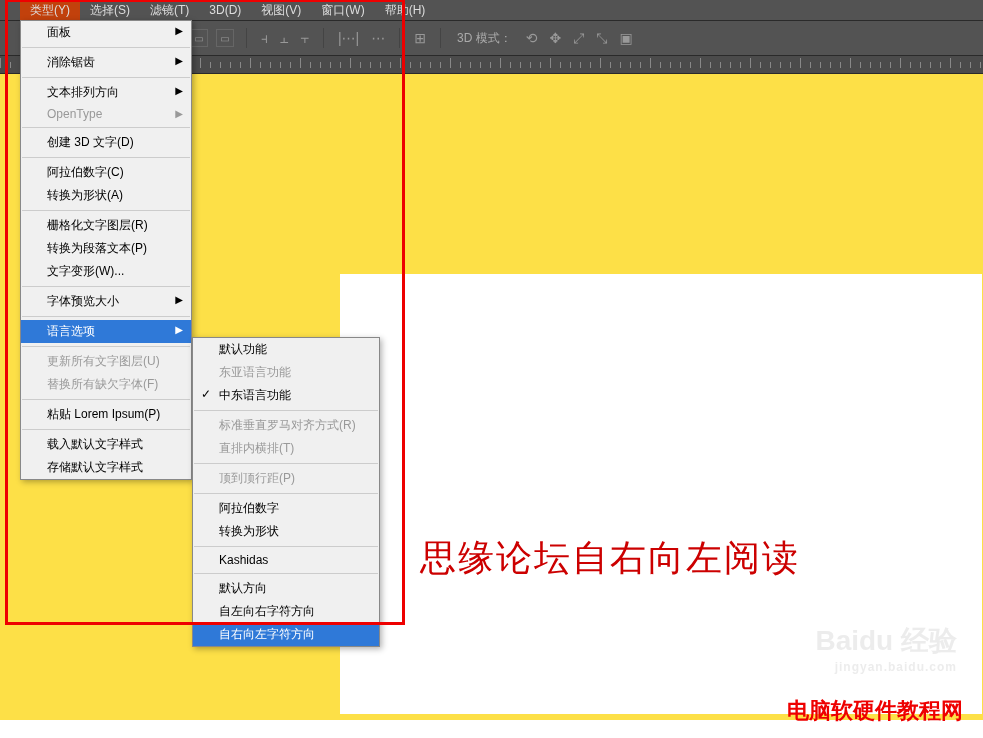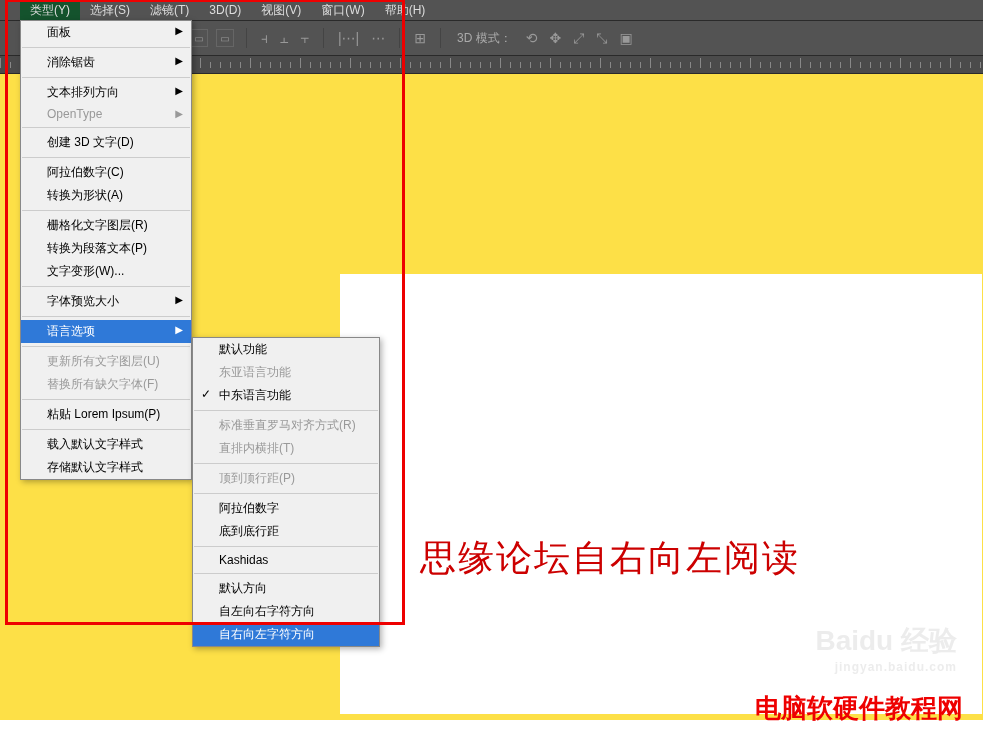--- a/index.html
+++ b/index.html
@@ -24,21 +24,21 @@
       display: flex;
       align-items: center;
       color: #ddd;
       padding-left: 20px;
     }
     .menubar .item {
       padding: 2px 10px;
       cursor: pointer;
     }
     .menubar .item.active {
-      background: #14532d;
+      background: #c2410c;
     }
     .toolbar {
       height: 36px;
       background: #535353;
       border-bottom: 1px solid #2a2a2a;
       border-top: 1px solid #2a2a2a;
       display: flex;
       align-items: center;
       padding-left: 190px;
       gap: 8px;
@@ -155,21 +155,21 @@
       font-size: 28px;
       font-weight: bold;
       text-align: right;
     }
     .wm1 .sub { font-size: 12px; display: block; letter-spacing: 1px; }
     .wm2 {
       position: absolute;
       right: 20px;
       bottom: 12px;
       color: #e00;
-      font-size: 26px;
+      font-size: 22px;
       font-weight: bold;
     }
   </style>
 </head>
 <body>
 
 <div class="app">
 
   <div class="menubar">
     <span class="item active">类型(Y)</span>
@@ -344,21 +344,21 @@
       <div class="dd-item">默认功能</div>
       <div class="dd-item disabled">东亚语言功能</div>
       <div class="dd-item">中东语言功能<span class="check">✓</span></div>
       <div class="dd-sep"></div>
       <div class="dd-item disabled">标准垂直罗马对齐方式(R)</div>
       <div class="dd-item disabled">直排内横排(T)</div>
       <div class="dd-sep"></div>
       <div class="dd-item disabled">顶到顶行距(P)</div>
       <div class="dd-sep"></div>
       <div class="dd-item">阿拉伯数字</div>
-      <div class="dd-item">底到底行距</div>
+      <div class="dd-item">转换为形状</div>
       <div class="dd-sep"></div>
       <div class="dd-item">Kashidas</div>
       <div class="dd-sep"></div>
       <div class="dd-item">默认方向</div>
       <div class="dd-item">自左向右字符方向</div>
       <div class="dd-item highlight">自右向左字符方向</div>
     </div>
 
   <div class="red-box rb1"></div>
 

